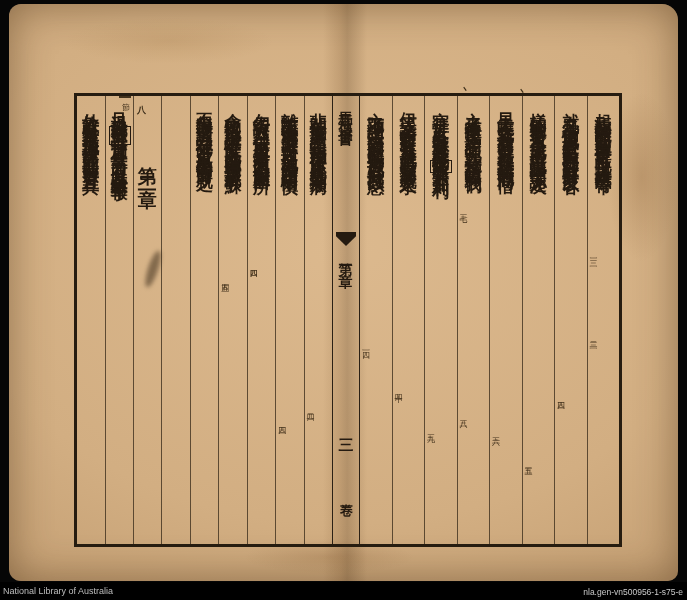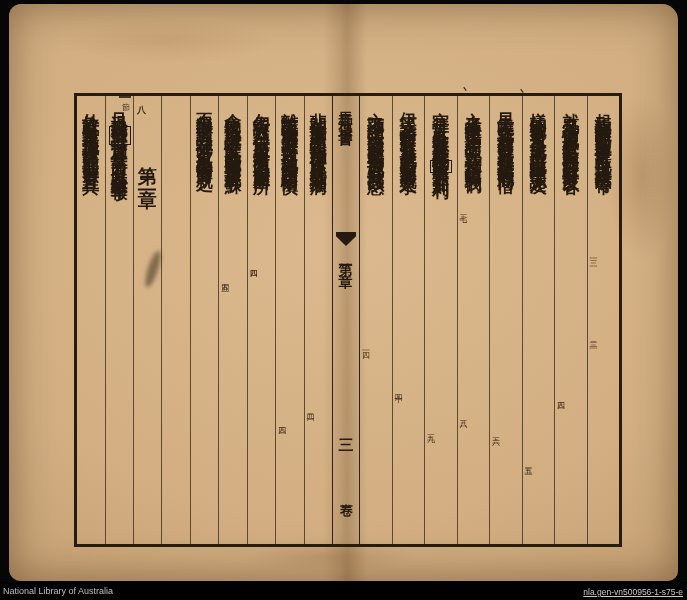--- a/index.html
+++ b/index.html
@@ -39,21 +39,21 @@
   .g-chapter{position:absolute;top:156px;left:50%;transform:translateX(-50%);writing-mode:vertical-rl;
              text-orientation:upright;font-size:14px;font-weight:700;letter-spacing:5px;color:#241a10;}
   .g-page{position:absolute;top:340px;left:50%;transform:translateX(-50%);font-size:15px;font-weight:700;color:#241a10;}
   .g-vol{position:absolute;top:398px;left:50%;transform:translateX(-50%);writing-mode:vertical-rl;
          text-orientation:upright;font-size:13px;font-weight:700;letter-spacing:5px;color:#241a10;}
   .mark{position:absolute;font-size:9px;color:#3a2c18;font-weight:700;}
   .footer{position:absolute;left:0;right:0;top:582px;height:32px;background:#000;}
   .credit{position:absolute;left:3px;top:4px;font-family:"Liberation Sans","DejaVu Sans",sans-serif;
           font-size:9px;color:#bdbdbd;}
   .imgid{position:absolute;right:4px;top:5px;font-family:"Liberation Sans","DejaVu Sans",sans-serif;
-         font-size:8.5px;color:#c9c9c9;text-decoration:underline;}
+         font-size:8.5px;color:#c9c9c9;}
 </style>
 </head>
 <body>
 
 <div class="stage">
   <div class="paper">
     <div class="gutter-crease"></div>
     <div class="stain stain-a"></div>
     <div class="stain stain-b"></div>
     <div class="stain stain-c"></div>

